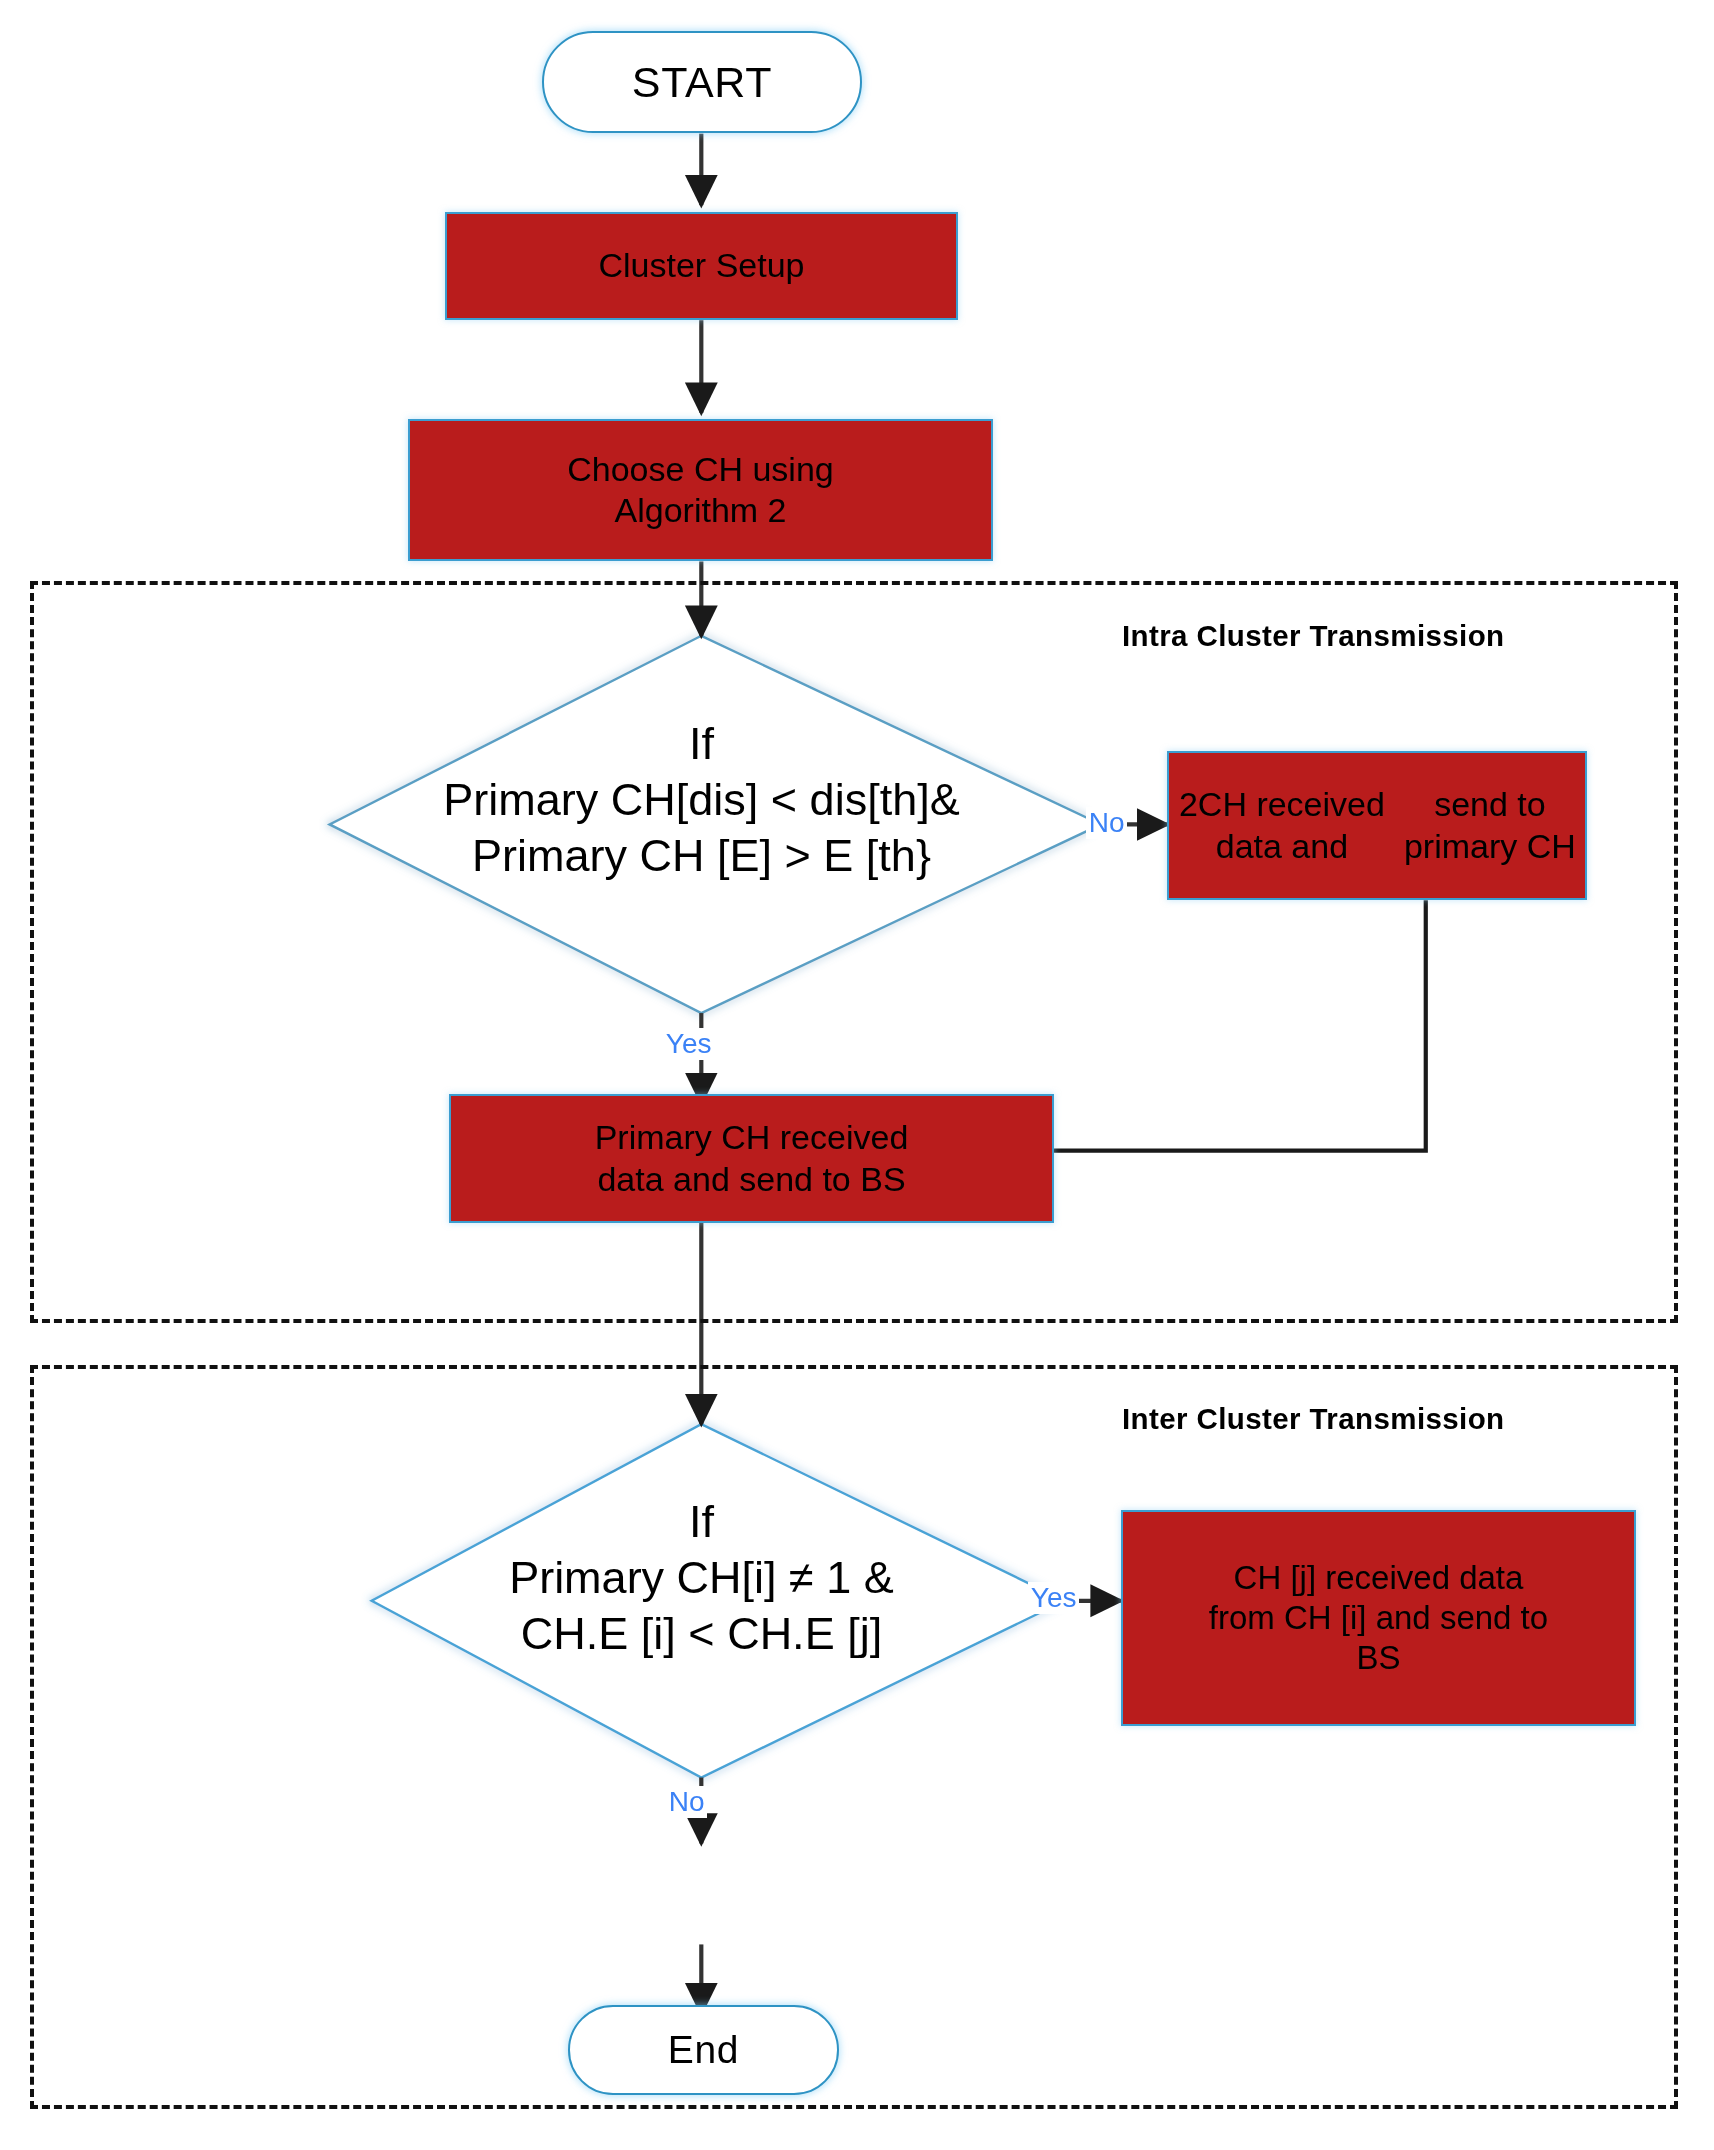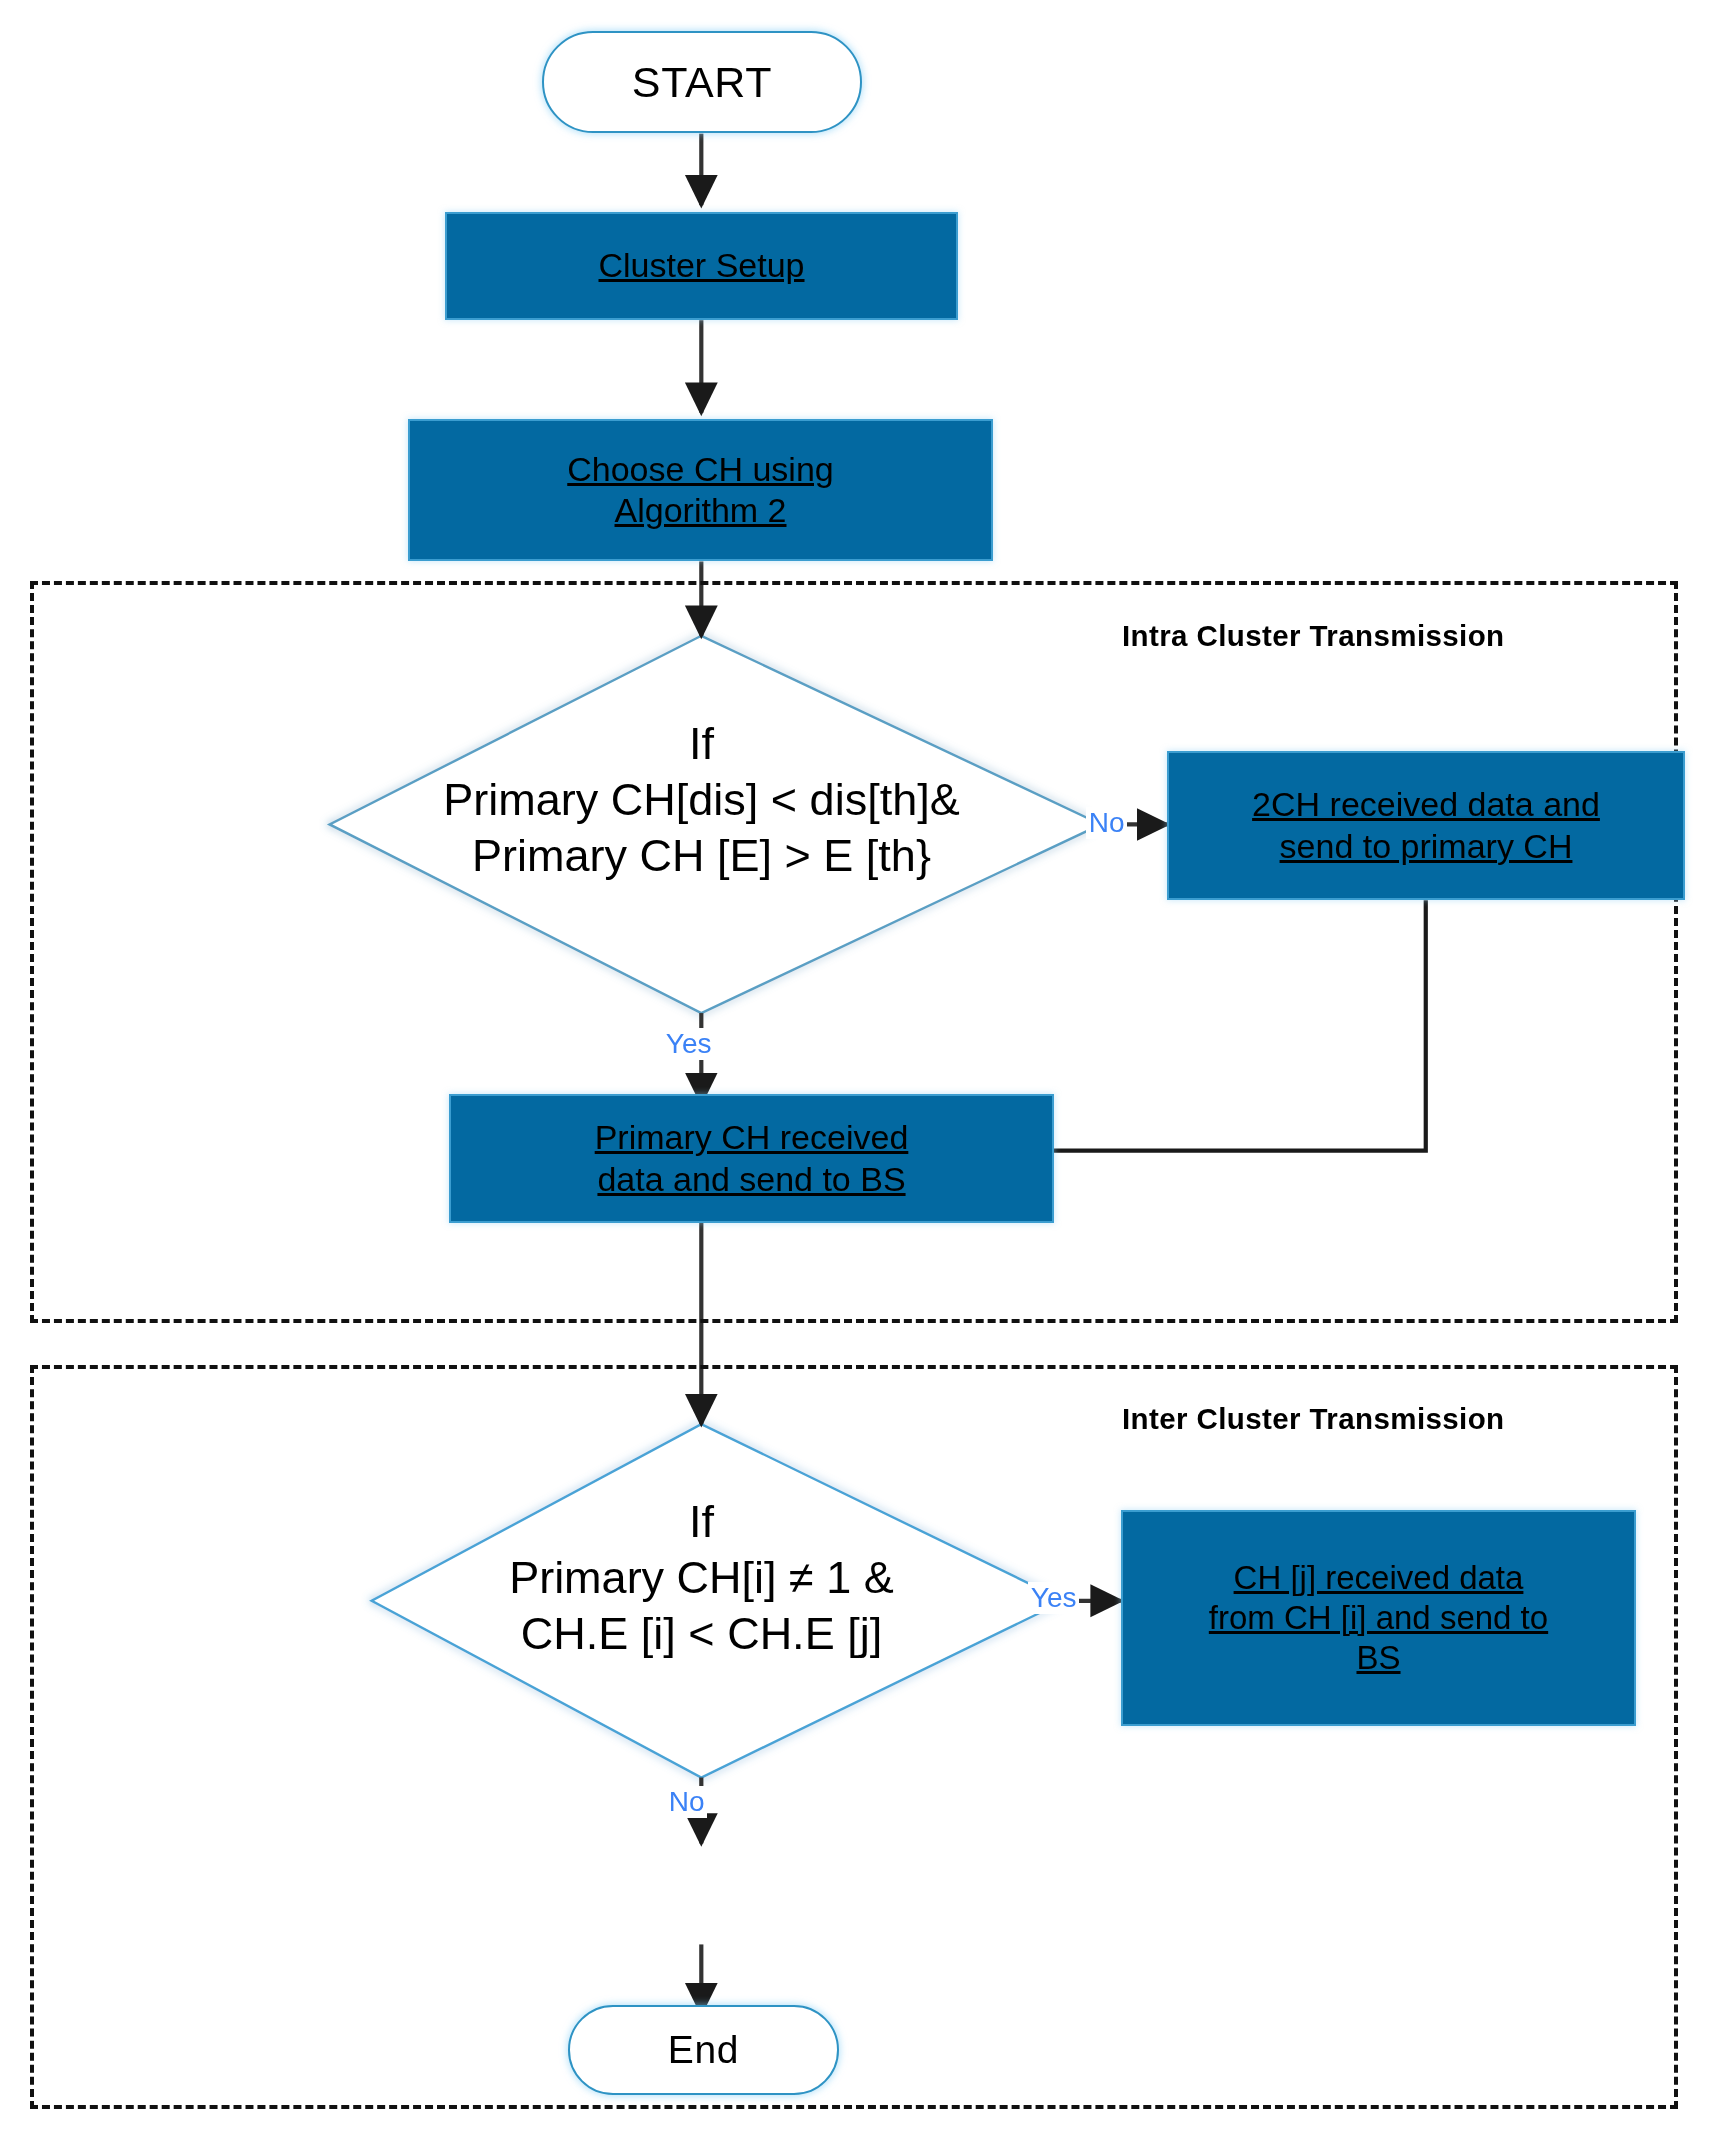--- a/index.html
+++ b/index.html
@@ -39,25 +39,24 @@
     border: 2.8px solid #2e93c4;
     border-radius: 84px;
     background: #ffffff;
     box-shadow: 0 0 7px 1.4px rgba(130, 205, 245, 0.55);
     font-weight: normal;
     font-size: 43px;
     letter-spacing: 0.7px;
   }
   .process {
     border: 2.8px solid #3b9dd0;
-    background: #0369a1;
+    background: #b91c1c;
     box-shadow: 0 0 6.3px 1.4px rgba(150, 212, 245, 0.5);
     font-size: 34px;
     line-height: 1.22;
-    text-decoration: underline;
   }
   .process-inner {
     padding: 0 12.6px;
   }
   .diamond-label {
     position: absolute;
     display: flex;
     flex-direction: column;
     align-items: center;
     justify-content: center;
@@ -156,21 +155,21 @@
     <span>Choose CH using</span>
     <span>Algorithm 2</span>
   </div>
 
   <div class="diamond-label" style="left:379px; top:723px; width:645px; height:154px;">
     <span>If</span>
     <span>Primary CH[dis] &lt; dis[th]&amp;</span>
     <span>Primary CH [E] &gt; E [th}</span>
   </div>
 
-  <div class="node process" style="left:1167px; top:751px; width:518px; height:149px; flex-direction:column;">
+  <div class="node process" style="left:1167px; top:751px; width:420px; height:149px; ">
     <span>2CH received data and</span>
     <span>send to primary CH</span>
   </div>
 
   <div class="node process" style="left:449px; top:1094px; width:605px; height:129px; flex-direction:column;">
     <span>Primary CH received</span>
     <span>data and send to BS</span>
   </div>
 
   <div class="diamond-label" style="left:393px; top:1501px; width:617px; height:154px;">

